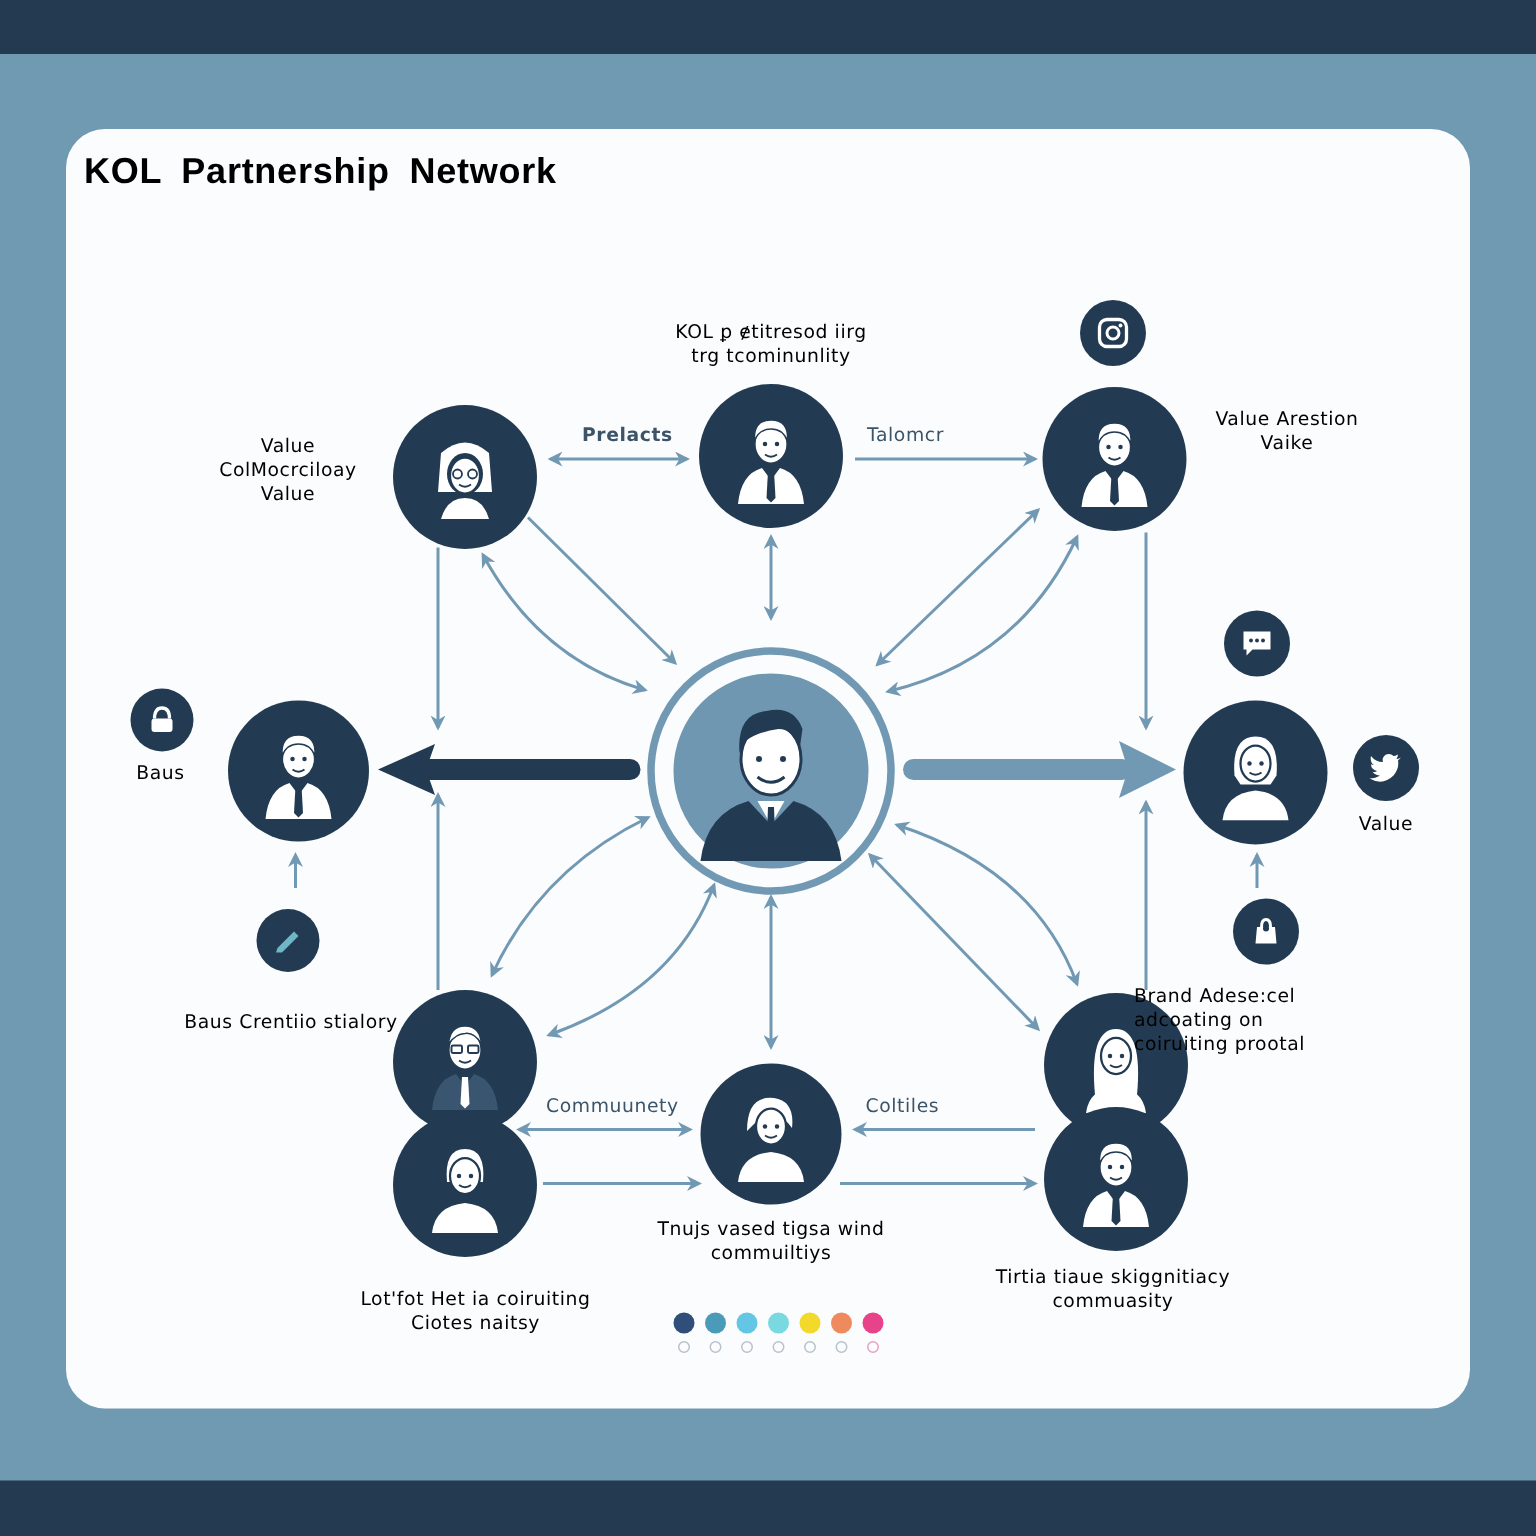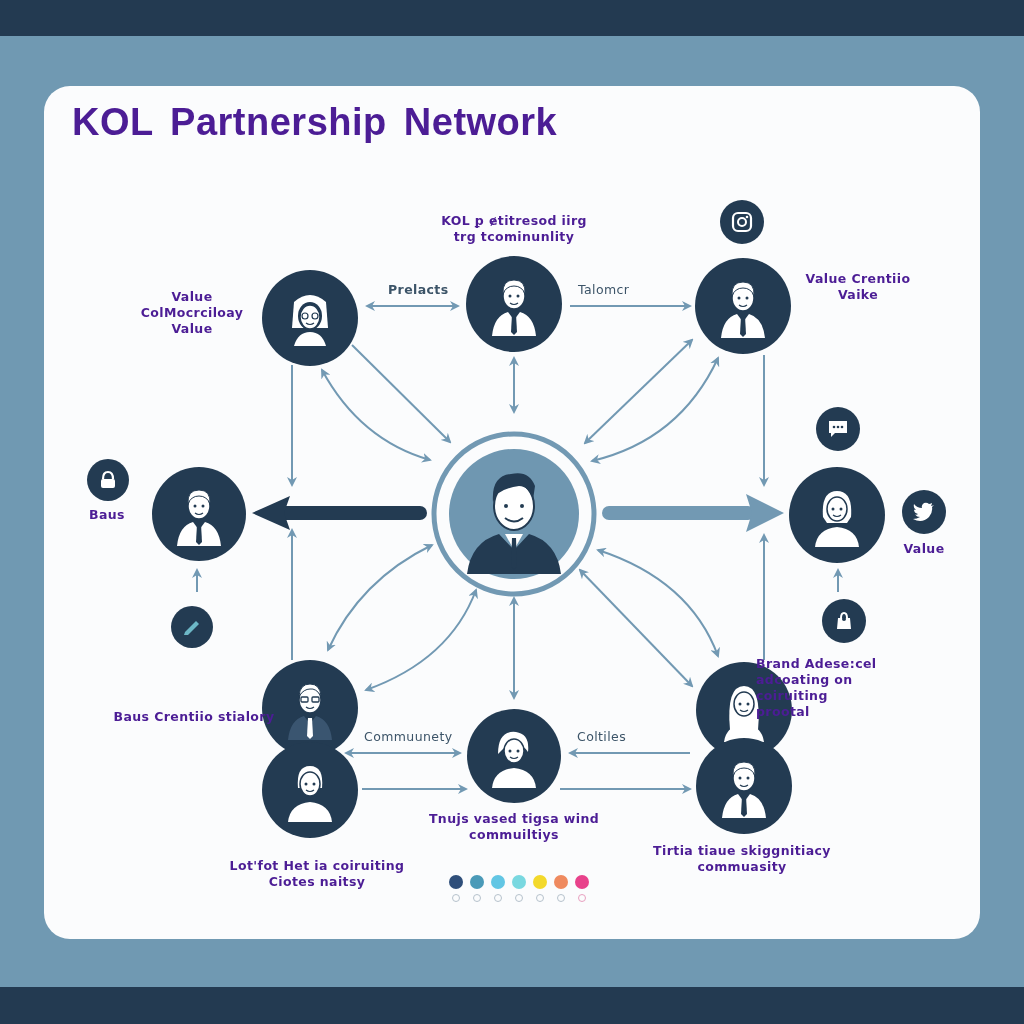--- a/index.html
+++ b/index.html
@@ -8,36 +8,36 @@
     background: #7099b2;
     font-family: "DejaVu Sans", "Liberation Sans", sans-serif;
   }
   .topbar { position: absolute; left: 0; top: 0; width: 1024px; height: 36px; background: #233a51; }
   .botbar { position: absolute; left: 0; top: 987px; width: 1024px; height: 37px; background: #233a51; }
   .card {
     position: absolute; left: 44px; top: 86px; width: 936px; height: 853px;
     background: #fbfcfd; border-radius: 26px;
   }
   .title {
-    position: absolute; left: 72px; top: 101px;
+    position: absolute; left: 56px; top: 101px;
     font-family: "Liberation Sans", sans-serif; font-weight: bold;
-    font-size: 38px; color: #4c1d95; letter-spacing: 0.5px; word-spacing: 6px;
+    font-size: 24px; color: #000000; letter-spacing: 0.5px; word-spacing: 6px;
   }
   svg.diagram { position: absolute; left: 0; top: 0; }
   .node {
     position: absolute; border-radius: 50%; background: #233b52;
     display: flex; align-items: center; justify-content: center;
   }
   .icon-node {
     position: absolute; border-radius: 50%; background: #233b52;
     display: flex; align-items: center; justify-content: center;
   }
   .label {
-    position: absolute; color: #4c1d95; font-size: 12.5px; text-align: center;
-    line-height: 16px; white-space: nowrap; letter-spacing: 0.4px; font-weight: bold;
+    position: absolute; color: #000000; font-size: 12.5px; text-align: center;
+    line-height: 16px; white-space: nowrap; letter-spacing: 0.4px;
   }
   .edge-label {
     position: absolute; color: #3c5468; font-size: 12.5px; white-space: nowrap; letter-spacing: 0.4px;
   }
   .legend { position: absolute; left: 448px; top: 875px; display: flex; gap: 6px; }
   .legend-item { display: flex; flex-direction: column; align-items: center; width: 15px; }
   .legend-dot { width: 14px; height: 14px; border-radius: 50%; }
   .legend-glyph { margin-top: 5px; width: 6px; height: 6px; border-radius: 50%; border: 1px solid #b6c2cc; }
 </style>
 </head>
@@ -253,25 +253,25 @@
       <path d="M5,8 H17 L18,19 H4 Z" fill="#fff"></path>
       <circle cx="11" cy="9" r="2" fill="#233b52"></circle>
     </svg>
 </div>
 
 <div class="label" style="left:132px;top:289px;width:120px;white-space:pre-line;">Value
 ColMocrciloay
 Value</div>
 <div class="label" style="left:424px;top:213px;width:180px;white-space:pre-line;">KOL ꝑ ɇtitresod iirg
 trg tcominunlity</div>
-<div class="label" style="left:796px;top:271px;width:124px;white-space:pre-line;">Value Crentiio
+<div class="label" style="left:796px;top:271px;width:124px;white-space:pre-line;">Value Arestion
 Vaike</div>
 <div class="label" style="left:72px;top:507px;width:70px;">Baus</div>
 <div class="label" style="left:894px;top:541px;width:60px;">Value</div>
-<div class="label" style="left:104px;top:673px;width:180px;margin-top:36px;">Baus Crentiio stialory</div>
+<div class="label" style="left:104px;top:673px;width:180px;">Baus Crentiio stialory</div>
 <div class="label" style="left:222px;top:858px;width:190px;white-space:pre-line;">Lot'fot Het ia coiruiting
 Ciotes naitsy</div>
 <div class="label" style="left:424px;top:811px;width:180px;white-space:pre-line;">Tnujs vased tigsa wind
 commuiltiys</div>
 <div class="label" style="left:756px;top:656px;width:130px;text-align:left;white-space:pre-line;">Brand Adese:cel
 adcoating on
 coiruiting prootal</div>
 <div class="label" style="left:652px;top:843px;width:180px;white-space:pre-line;">Tirtia tiaue skiggnitiacy
 commuasity</div>
 

